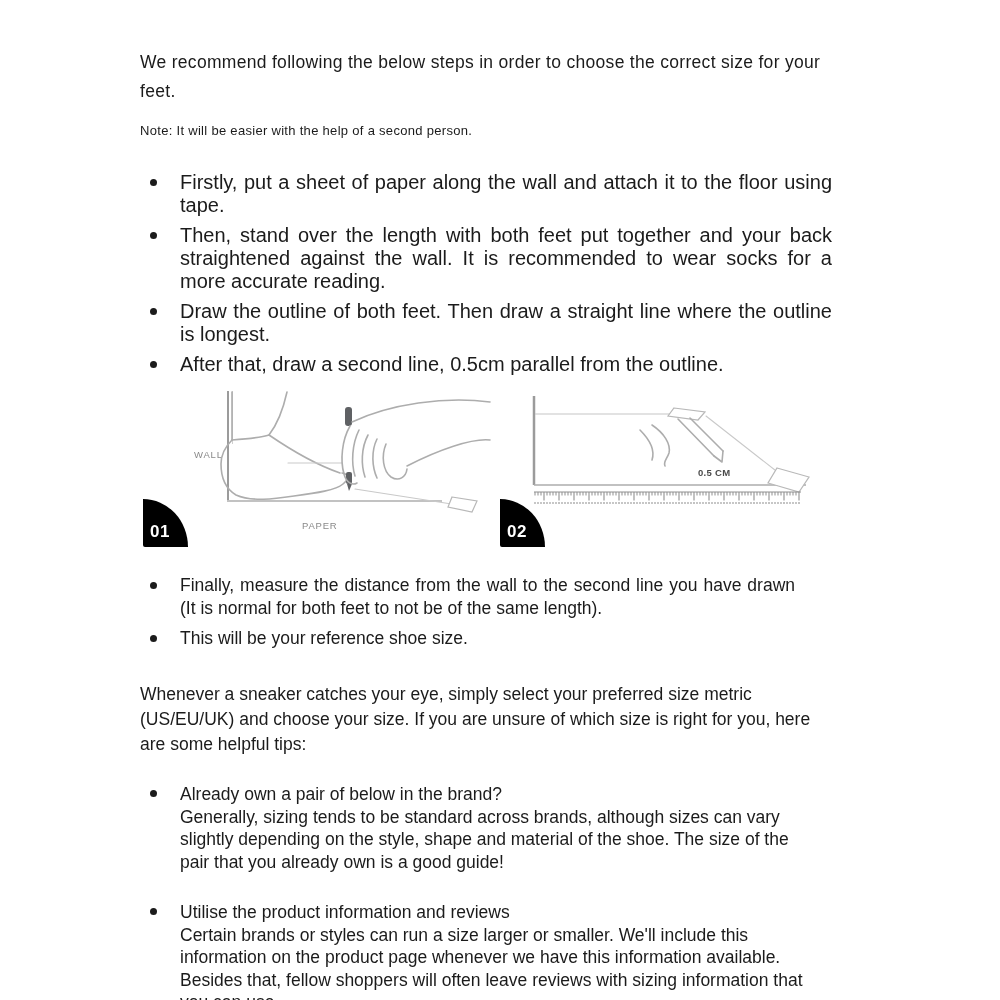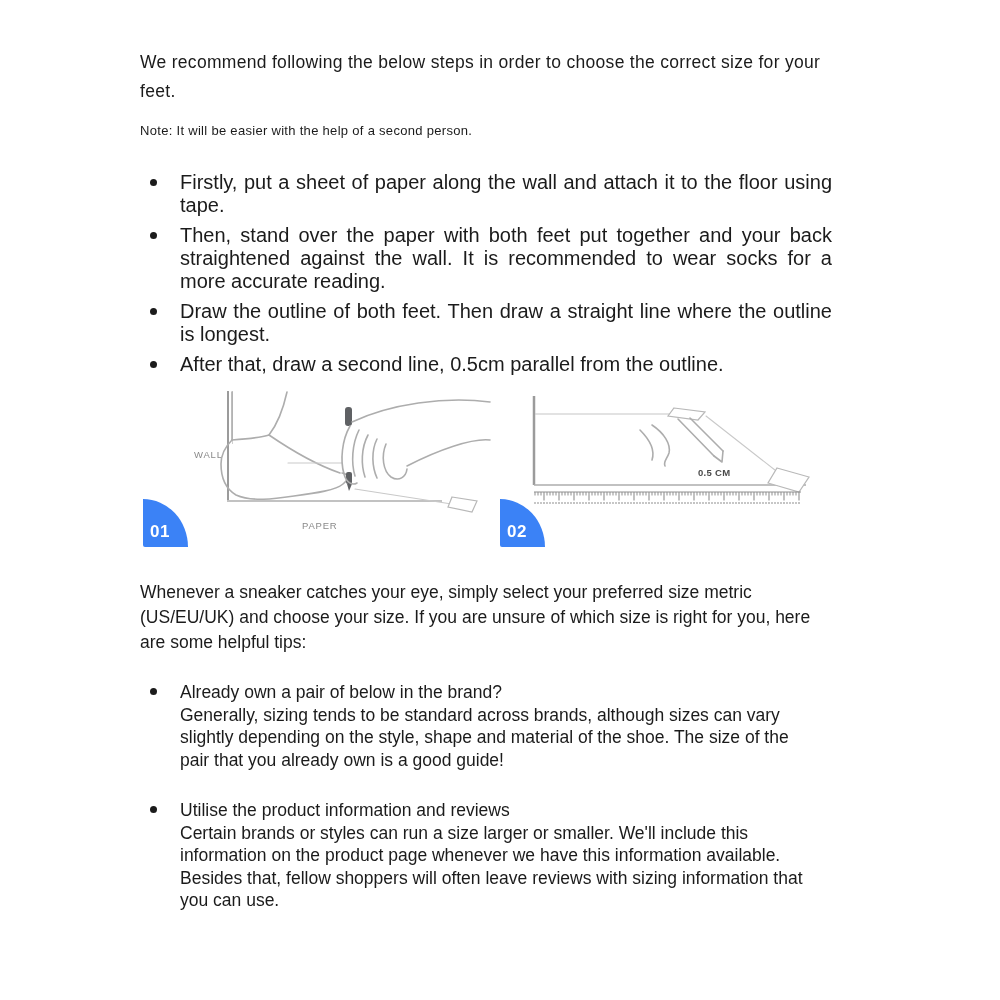--- a/index.html
+++ b/index.html
@@ -56,21 +56,21 @@
   }
   .figures svg { position: absolute; }
   .fig1 { left: 50px; top: 0; }
   .fig2 { left: 388px; top: 6px; }
 
   .badge {
     position: absolute;
     bottom: 1px;
     width: 45px;
     height: 48px;
-    background: #3b82f6;
+    background: #000000;
     border-radius: 0 100% 0 2px;
   }
   .badge-1 { left: 3px; }
   .badge-2 { left: 360px; }
   .badge span {
     position: absolute;
     left: 7px;
     bottom: 5px;
     color: #ffffff;
     font-weight: 700;
@@ -99,21 +99,21 @@
 </head>
 <body>
 
 <div class="page">
 
   <p class="intro">We recommend following the below steps in order to choose the correct size for your feet.</p>
   <p class="note">Note: It will be easier with the help of a second person.</p>
 
   <ul class="blist steps">
     <li><span>Firstly, put a sheet of paper along the wall and attach it to the floor using tape.</span></li>
-    <li><span>Then, stand over the paper with both feet put together and your back straightened against the wall. It is recommended to wear socks for a more accurate reading.</span></li>
+    <li><span>Then, stand over the length with both feet put together and your back straightened against the wall. It is recommended to wear socks for a more accurate reading.</span></li>
     <li><span>Draw the outline of both feet. Then draw a straight line where the outline is longest.</span></li>
     <li><span>After that, draw a second line, 0.5cm parallel from the outline.</span></li>
   </ul>
 
   <div class="figures">
 
     <svg class="fig1" width="305" height="158" viewBox="0 0 305 158" aria-hidden="true">
       <text class="figlabel" x="4" y="70">WALL</text>
 
       <line x1="38" y1="3" x2="38" y2="113" stroke="#9b9b9b" stroke-width="2"></line>
@@ -182,20 +182,24 @@
       <path class="tape" d="M249 74 L281 83 L271 98 L240 89 Z"></path>
 
       <line x1="6" y1="98" x2="273" y2="98" stroke="#8f8f8f" stroke-width="1.2"></line>
       <rect x="6" y="98" width="267" height="12" fill="url(#ticks)"></rect>
     </svg>
     <div class="badge badge-2">
       <span>02</span>
     </div>
   </div>
 
+  <ul class="blist steps2">
+    <li><span>Finally, measure the distance from the wall to the second line you have drawn (It is normal for both feet to not be of the same length).</span></li>
+    <li><span>This will be your reference shoe size.</span></li>
+  </ul>
 
   <p class="para">Whenever a sneaker catches your eye, simply select your preferred size metric (US/EU/UK) and choose your size. If you are unsure of which size is right for you, here are some helpful tips:</p>
 
   <ul class="blist tips">
     <li>
       <div class="tip-title">Already own a pair of below in the brand?</div>
       <div class="tip-body">Generally, sizing tends to be standard across brands, although sizes can vary slightly depending on the style, shape and material of the shoe. The size of the pair that you already own is a good guide!</div>
     </li>
     <li>
       <div class="tip-title">Utilise the product information and reviews</div>

